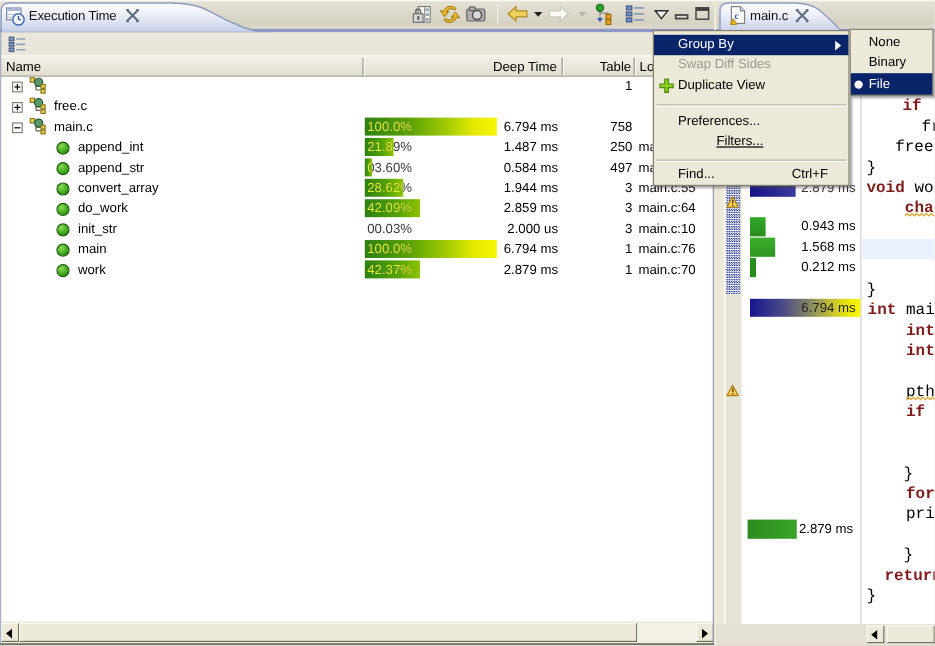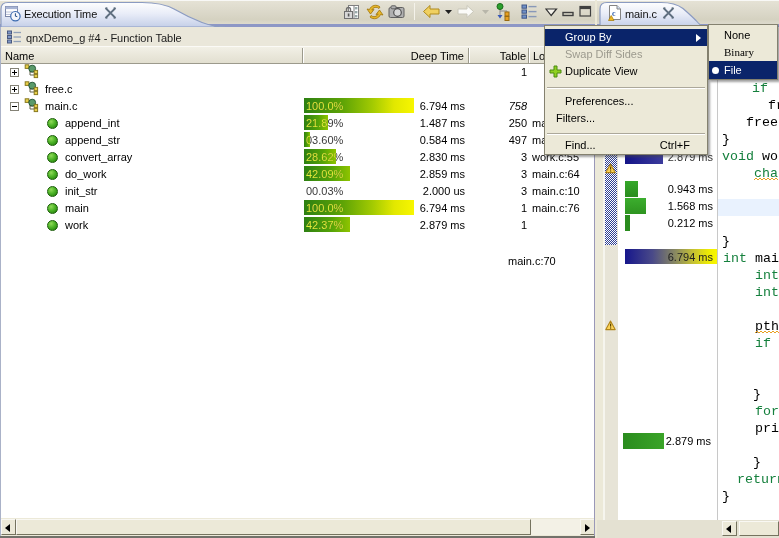--- a/index.html
+++ b/index.html
@@ -3,21 +3,21 @@
 <meta charset="utf-8">
 <style>
 * { margin:0; padding:0; box-sizing:border-box; }
 html,body { width:779px; height:538px; overflow:hidden; }
 body { font-family:"Liberation Sans",sans-serif; background:#ece9d8; }
 #app { position:relative; width:779px; height:538px; overflow:hidden; background:#ece9d8; }
 .abs { position:absolute; }
 .t11 { position:absolute; font-size:11px; color:#000; white-space:nowrap; line-height:15px; }
 .rt { text-align:right; }
 .mono { position:absolute; font-family:"Liberation Mono",monospace; font-size:13.3px; line-height:17px; white-space:pre; }
-.kw { color:#15803d; font-weight:normal; }
+.kw { color:#7f1d1d; font-weight:bold; }
 .hdrsep { position:absolute; width:2px; border-left:1px solid #9c9a8c; border-right:1px solid #ffffff; }
 .menuitem { position:absolute; font-size:11px; line-height:17px; color:#000; white-space:nowrap; }
 .ball { position:absolute; width:11px; height:11px; border-radius:50%; background: radial-gradient(circle at 35% 30%, #90da58 0%, #4db427 45%, #2d8c12 80%, #1e6e0a 100%); border:1px solid #1a5c08; }
 .pm { position:absolute; width:9px; height:9px; background:#fff; border:1px solid #848276; }
 .sbtn { position:absolute; background:#ece9d8; border-top:1px solid #f9f8f3; border-left:1px solid #f9f8f3; border-right:1px solid #75735f; border-bottom:1px solid #75735f; }
 </style>
 </head>
 <body>
 <div id="app">
 <div class="abs" style="left:0;top:0;width:595px;height:24px;background:linear-gradient(#e5e2d5 0%,#dad7c8 55%,#d5d2c1 80%,#dddacd 100%);border-top:1px solid #f8f8f6;"></div>
@@ -101,21 +101,20 @@
 </svg>
 <div class="abs" style="left:0;top:27px;width:595px;height:19px;background:#eae7da;border-left:1px solid #8c96c0;"></div>
 <svg class="abs" style="left:7px;top:30px;" width="15" height="14" viewBox="0 0 15 14">
 <rect x="0.5" y="1" width="4" height="3" fill="#8098c8" stroke="#4a5a80"></rect>
 <rect x="0.5" y="5.5" width="4" height="3" fill="#8098c8" stroke="#4a5a80"></rect>
 <rect x="0.5" y="10" width="4" height="3" fill="#8098c8" stroke="#4a5a80"></rect>
 <line x1="6.5" y1="2.5" x2="14" y2="2.5" stroke="#90a0b8" stroke-width="1.3"></line>
 <line x1="6.5" y1="7" x2="14" y2="7" stroke="#90a0b8" stroke-width="1.3"></line>
 <line x1="6.5" y1="11.5" x2="14" y2="11.5" stroke="#90a0b8" stroke-width="1.3"></line>
 </svg>
-<div class="t11" style="left:26px;top:31px;color:#1a1a1a;">qnxDemo_g #4 - Function Table</div>
 <div class="abs" style="left:0;top:46px;width:595px;height:1.5px;background:#fbfaf6;"></div>
 <div class="abs" style="left:0;top:47px;width:594px;height:17px;background:linear-gradient(#f2f0e6,#e2dfd0);border-bottom:1px solid #9c9a8c;border-left:1px solid #aaa89a;"></div>
 <div class="t11" style="left:5px;top:49px;">Name</div>
 <div class="t11 rt" style="left:360px;top:49px;width:104px;">Deep Time</div>
 <div class="t11 rt" style="left:460px;top:49px;width:66px;">Table</div>
 <div class="t11" style="left:533px;top:49px;">Location</div>
 <div class="hdrsep" style="left:302px;top:48px;height:15px;"></div>
 <div class="hdrsep" style="left:468px;top:48px;height:15px;"></div>
 <div class="hdrsep" style="left:528px;top:48px;height:15px;"></div>
 <div class="abs" style="left:1px;top:64px;width:593px;height:454px;background:#fff;"></div>
@@ -153,21 +152,21 @@
 <rect x="10.2" y="6.4" width="3.4" height="3.2" fill="#e8d048" stroke="#887820"></rect>
 <rect x="10.2" y="10.4" width="3.4" height="3.2" fill="#e8d048" stroke="#887820"></rect>
 </svg>
 <div class="t11" style="left:45px;top:98.6px;">main.c</div>
 <div class="abs" style="left:304px;top:97.6px;width:110px;height:15px;background:linear-gradient(90deg,#2d8012 0%,#5da306 35%,#a2ca02 62%,#e2e800 82%,#f8f600 100%);"></div>
 <div class="t11" style="left:306px;top:98.6px;color:#3a3a3a;">100.0%</div>
 <div class="abs" style="left:304px;top:97.6px;width:110px;height:15px;overflow:hidden;">
       <div class="t11" style="left:2px;top:1px;color:#e0f232;">100.0%</div>
     </div>
 <div class="t11 rt" style="left:365px;top:98.6px;width:100px;">6.794 ms</div>
-<div class="t11 rt" style="left:460px;top:98.6px;width:67px;font-style:italic;">758</div>
+<div class="t11 rt" style="left:460px;top:98.6px;width:67px;">758</div>
 <div class="ball" style="left:47px;top:117.7px;"></div>
 <div class="t11" style="left:65px;top:115.7px;">append_int</div>
 <div class="abs" style="left:304px;top:114.7px;width:24px;height:15px;background:linear-gradient(90deg,#2d8012 0%,#55a307 60%,#8fc400 100%);"></div>
 <div class="t11" style="left:306px;top:115.7px;color:#3a3a3a;">21.89%</div>
 <div class="abs" style="left:304px;top:114.7px;width:24px;height:15px;overflow:hidden;">
       <div class="t11" style="left:2px;top:1px;color:#e0f232;">21.89%</div>
     </div>
 <div class="t11 rt" style="left:365px;top:115.7px;width:100px;">1.487 ms</div>
 <div class="t11 rt" style="left:460px;top:115.7px;width:67px;">250</div>
 <div class="t11" style="left:532px;top:115.7px;">main.c:30</div>
@@ -181,23 +180,23 @@
 <div class="t11 rt" style="left:365px;top:132.7px;width:100px;">0.584 ms</div>
 <div class="t11 rt" style="left:460px;top:132.7px;width:67px;">497</div>
 <div class="t11" style="left:532px;top:132.7px;">main.c:41</div>
 <div class="ball" style="left:47px;top:151.8px;"></div>
 <div class="t11" style="left:65px;top:149.8px;">convert_array</div>
 <div class="abs" style="left:304px;top:148.8px;width:32px;height:15px;background:linear-gradient(90deg,#2d8012 0%,#55a307 60%,#8fc400 100%);"></div>
 <div class="t11" style="left:306px;top:149.8px;color:#3a3a3a;">28.62%</div>
 <div class="abs" style="left:304px;top:148.8px;width:32px;height:15px;overflow:hidden;">
       <div class="t11" style="left:2px;top:1px;color:#e0f232;">28.62%</div>
     </div>
-<div class="t11 rt" style="left:365px;top:149.8px;width:100px;">2.830 ms</div>
+<div class="t11 rt" style="left:365px;top:149.8px;width:100px;">1.944 ms</div>
 <div class="t11 rt" style="left:460px;top:149.8px;width:67px;">3</div>
-<div class="t11" style="left:532px;top:149.8px;">work.c:55</div>
+<div class="t11" style="left:532px;top:149.8px;">main.c:55</div>
 <div class="ball" style="left:47px;top:168.9px;"></div>
 <div class="t11" style="left:65px;top:166.9px;">do_work</div>
 <div class="abs" style="left:304px;top:165.9px;width:46px;height:15px;background:linear-gradient(90deg,#2d8012 0%,#55a307 60%,#8fc400 100%);"></div>
 <div class="t11" style="left:306px;top:166.9px;color:#3a3a3a;">42.09%</div>
 <div class="abs" style="left:304px;top:165.9px;width:46px;height:15px;overflow:hidden;">
       <div class="t11" style="left:2px;top:1px;color:#e0f232;">42.09%</div>
     </div>
 <div class="t11 rt" style="left:365px;top:166.9px;width:100px;">2.859 ms</div>
 <div class="t11 rt" style="left:460px;top:166.9px;width:67px;">3</div>
 <div class="t11" style="left:532px;top:166.9px;">main.c:64</div>
@@ -219,21 +218,21 @@
 <div class="t11" style="left:532px;top:201.0px;">main.c:76</div>
 <div class="ball" style="left:47px;top:220.0px;"></div>
 <div class="t11" style="left:65px;top:218.0px;">work</div>
 <div class="abs" style="left:304px;top:217.0px;width:46px;height:15px;background:linear-gradient(90deg,#2d8012 0%,#55a307 60%,#8fc400 100%);"></div>
 <div class="t11" style="left:306px;top:218.0px;color:#3a3a3a;">42.37%</div>
 <div class="abs" style="left:304px;top:217.0px;width:46px;height:15px;overflow:hidden;">
       <div class="t11" style="left:2px;top:1px;color:#e0f232;">42.37%</div>
     </div>
 <div class="t11 rt" style="left:365px;top:218.0px;width:100px;">2.879 ms</div>
 <div class="t11 rt" style="left:460px;top:218.0px;width:67px;">1</div>
-<div class="t11" style="left:508px;top:218.0px;margin-top:36px;">main.c:70</div>
+<div class="t11" style="left:532px;top:218.0px;">main.c:70</div>
 <div class="abs" style="left:0;top:518px;width:595px;height:18px;background:#ece9d8;"></div>
 <div class="sbtn" style="left:1px;top:519px;width:15px;height:16px;"></div>
 <div class="abs" style="left:5px;top:524px;width:0;height:0;border-top:4px solid transparent;border-bottom:4px solid transparent;border-right:5px solid #000;"></div>
 <div class="sbtn" style="left:16px;top:519px;width:515px;height:16px;"></div>
 <div class="abs" style="left:531px;top:519px;width:49px;height:16px;background:#f3f1e6;"></div>
 <div class="sbtn" style="left:580px;top:519px;width:15px;height:16px;"></div>
 <div class="abs" style="left:585px;top:524px;width:0;height:0;border-top:4px solid transparent;border-bottom:4px solid transparent;border-left:5px solid #000;"></div>
 <div class="abs" style="left:0;top:27px;width:1px;height:509px;background:#aab2c8;"></div>
 <div class="abs" style="left:594px;top:27px;width:1px;height:509px;background:#9a98b8;"></div>
 <div class="abs" style="left:0;top:536px;width:779px;height:2px;background:#72726a;"></div>
@@ -326,24 +325,24 @@
 <div class="abs" style="left:545px;top:29px;width:162px;height:17px;background:#0a246a;"></div>
     <div class="menuitem" style="left:565px;top:29px;color:#fff;">Group By</div>
     <div class="abs" style="left:696px;top:33.5px;width:0;height:0;border-top:4px solid transparent;border-bottom:4px solid transparent;border-left:5px solid #fff;"></div>
 <div class="menuitem" style="left:565px;top:46px;color:#9c9a8e;">Swap Diff Sides</div>
 <div class="menuitem" style="left:565px;top:63px;color:#000;">Duplicate View</div>
     <svg class="abs" style="left:549px;top:65px;" width="13" height="13" viewBox="0 0 13 13">
 <path d="M5,1 h3 v4 h4 v3 h-4 v4 h-3 v-4 h-4 v-3 h4 z" fill="#8fd020" stroke="#4a8a10" stroke-width="1"></path>
 </svg>
 <div class="abs" style="left:547px;top:87px;width:158px;height:2px;border-top:1px solid #aca89a;border-bottom:1px solid #fff;"></div>
 <div class="menuitem" style="left:565px;top:93px;color:#000;">Preferences...</div>
-<div class="menuitem" style="left:556px;top:110px;color:#000;">Filters...</div>
+<div class="menuitem" style="left:597px;top:110px;color:#000;text-decoration:underline;">Filters...</div>
 <div class="abs" style="left:547px;top:133px;width:158px;height:2px;border-top:1px solid #aca89a;border-bottom:1px solid #fff;"></div>
 <div class="menuitem" style="left:565px;top:137px;color:#000;">Find...</div>
     <div class="menuitem rt" style="left:644px;top:137px;width:46px;color:#000;text-align:right;">Ctrl+F</div>
 <div class="abs" style="left:708px;top:24px;width:70px;height:56px;background:#ece9d8;
 border:1px solid #84816f;box-shadow:2px 2px 2px rgba(70,70,70,0.5);"></div>
 <div class="menuitem" style="left:724px;top:27px;">None</div>
-<div class="menuitem" style="left:724px;top:44px;font-family:Liberation Serif, serif;">Binary</div>
+<div class="menuitem" style="left:724px;top:44px;">Binary</div>
 <div class="abs" style="left:709px;top:61px;width:68px;height:18px;background:#0a246a;"></div>
 <div class="menuitem" style="left:724px;top:61.5px;color:#fff;">File</div>
 <div class="abs" style="left:712px;top:66.5px;width:7px;height:7px;border-radius:50%;background:#fff;"></div>
 </div>
 
 </body></html>

